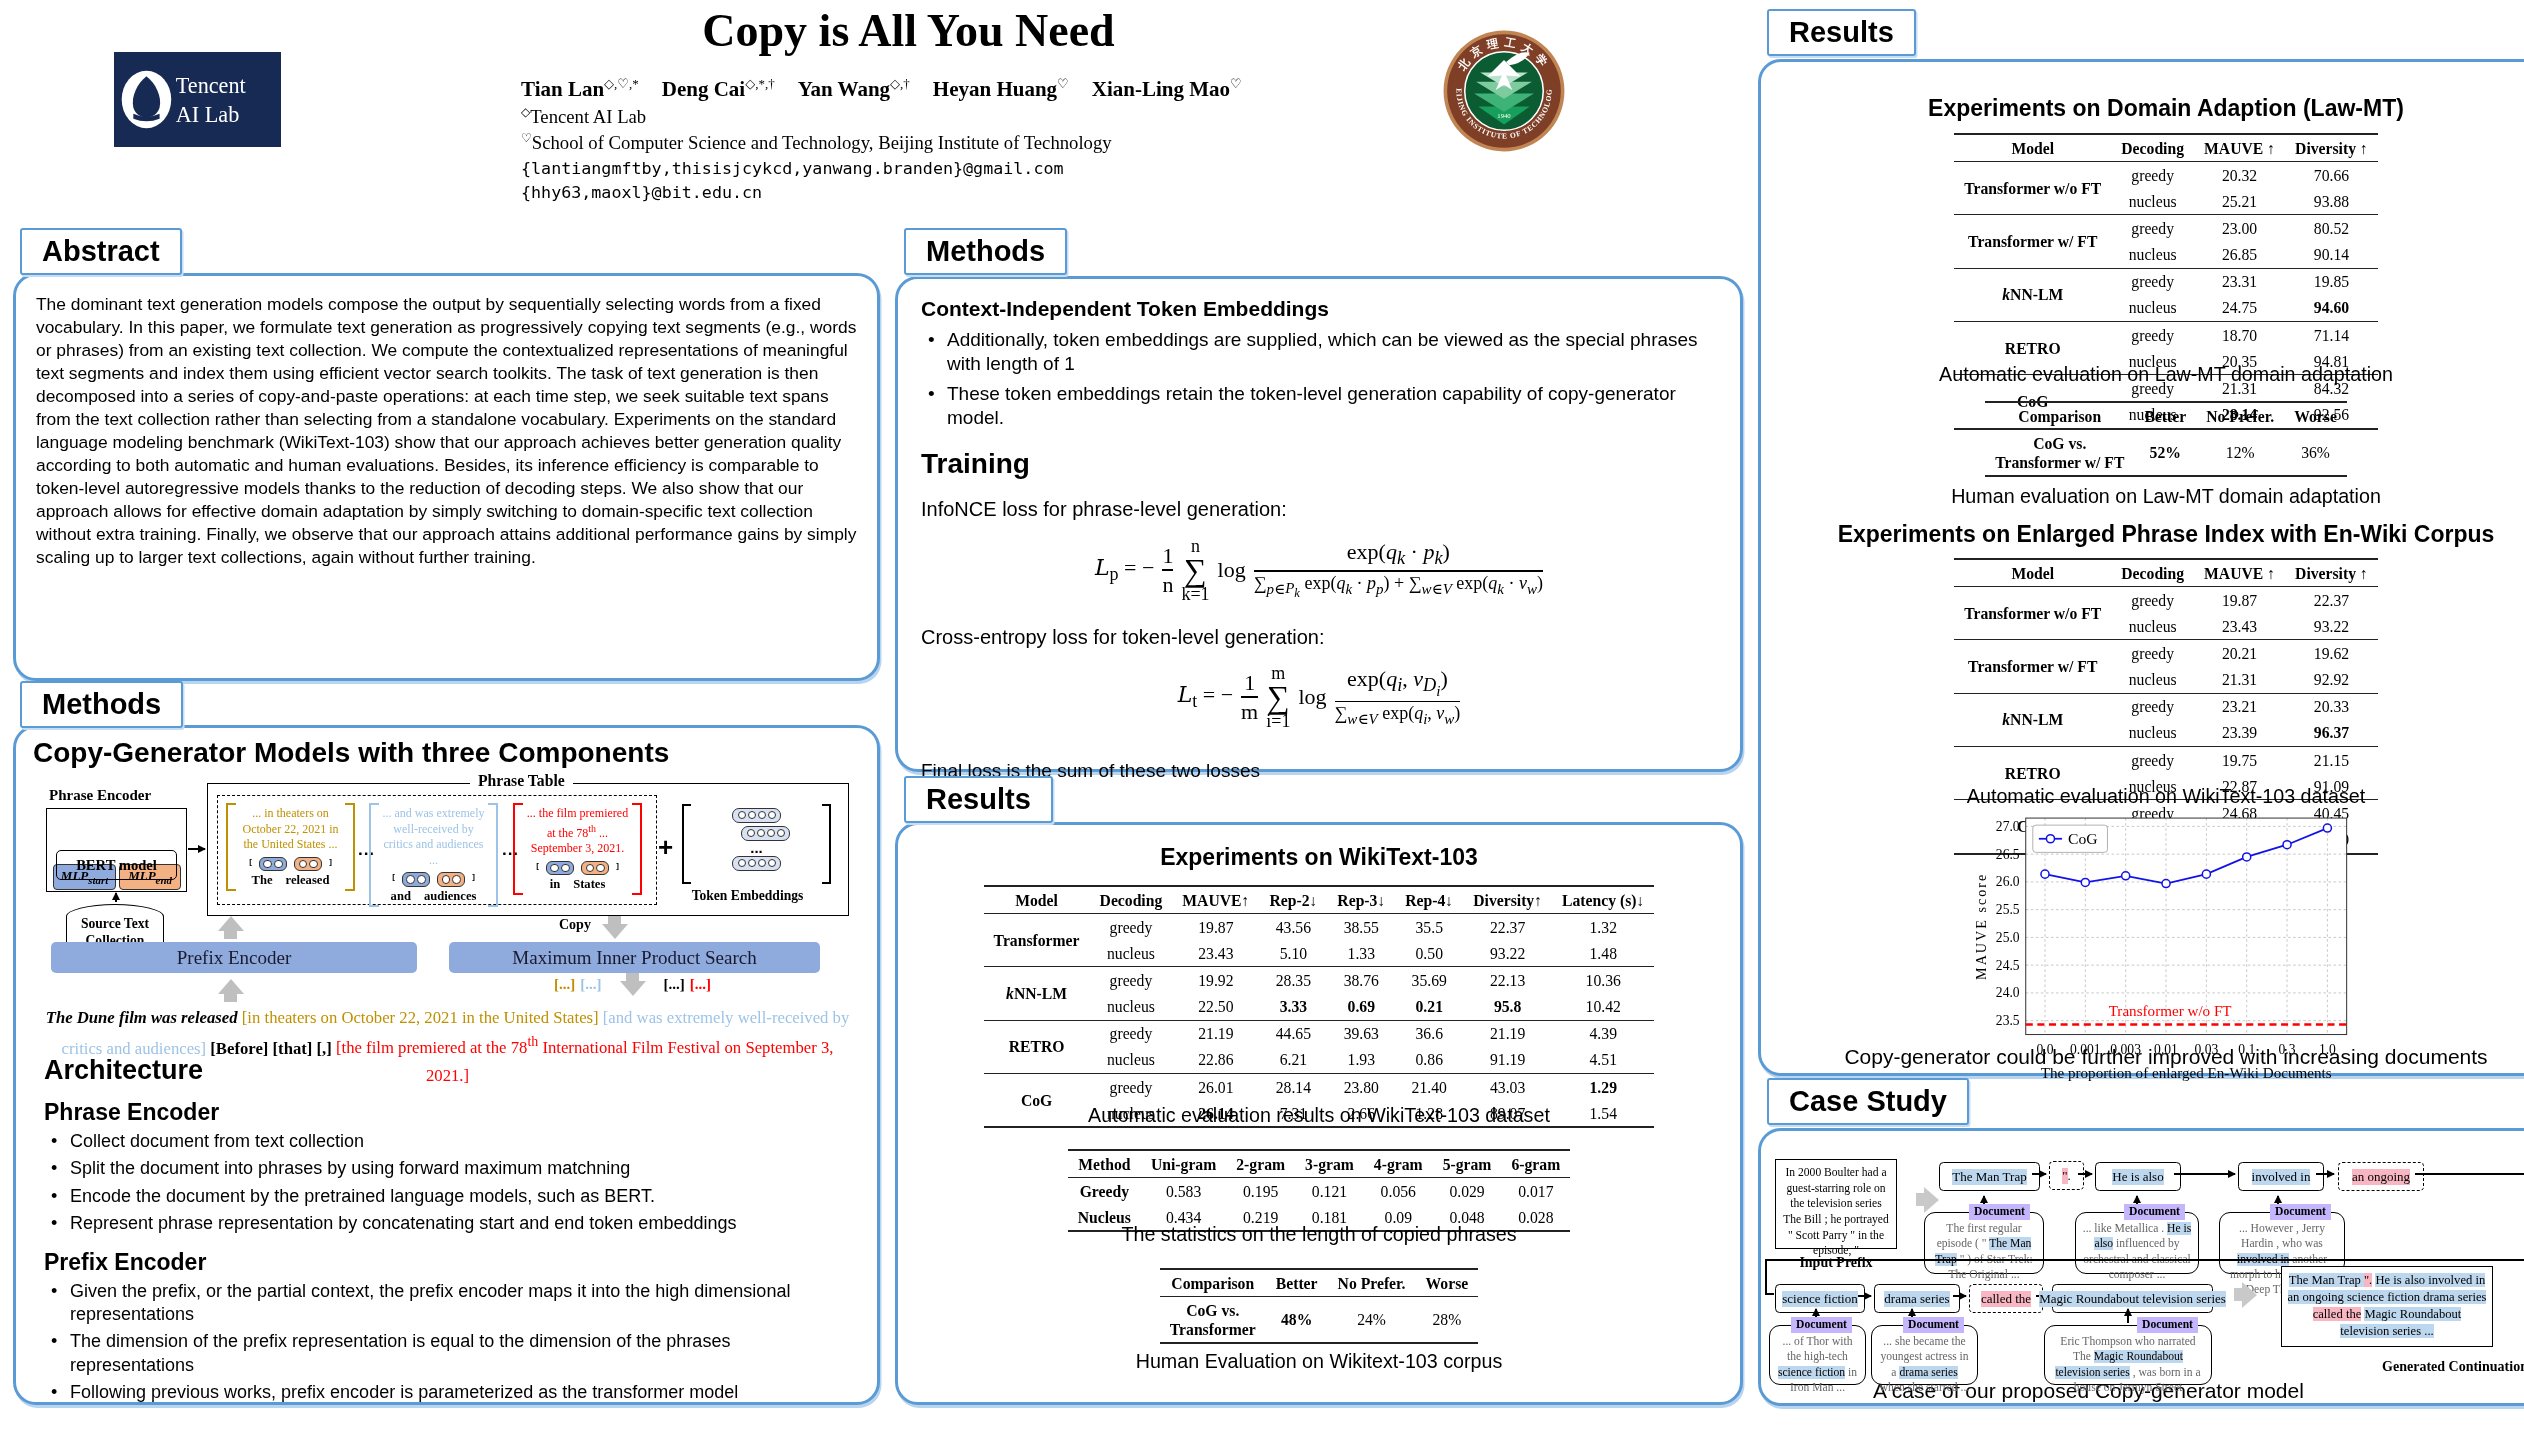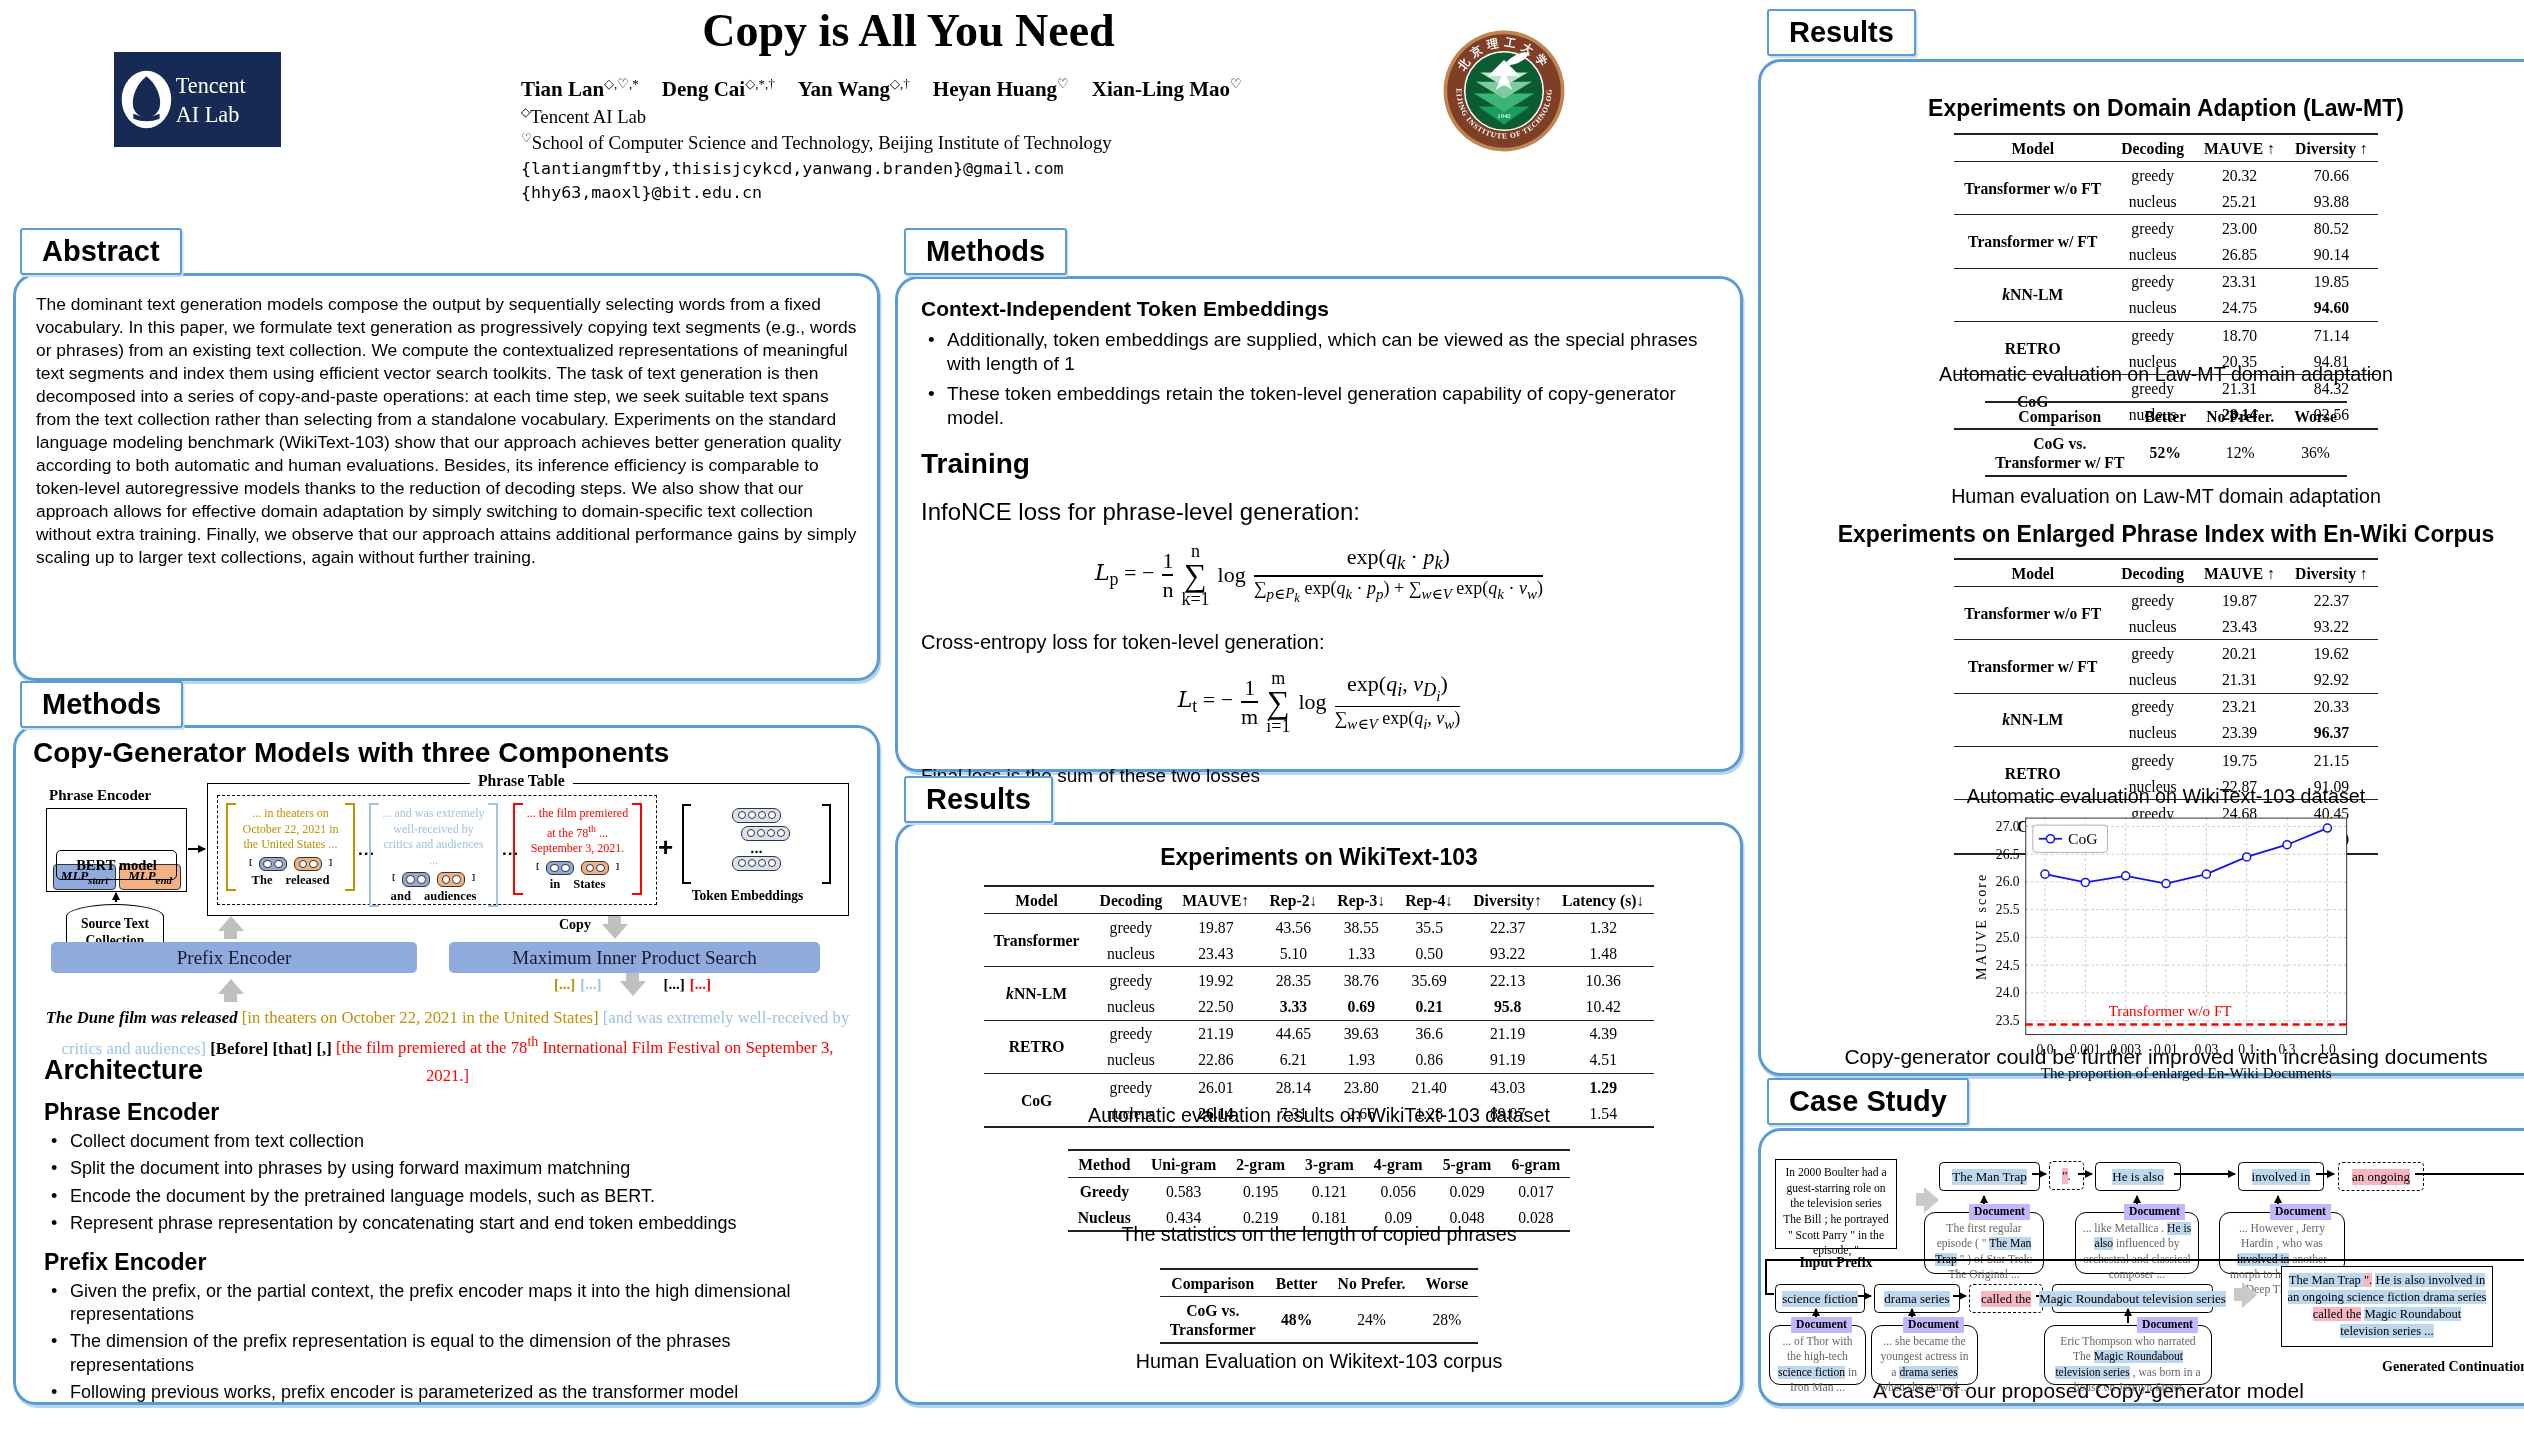--- a/index.html
+++ b/index.html
@@ -305,21 +305,21 @@
 
 <div class="tab" style="left:904px;top:228px;">Methods</div>
 <div class="sbox" style="left:895px;top:276px;width:842px;height:490px;">
   <div style="position:relative;width:100%;height:100%;padding:18px 23px;box-sizing:border-box;">
     <div class="h-inline">Context-Independent Token Embeddings</div>
     <ul class="blist mm-text" style="margin-top:7px;">
         <li>Additionally, token embeddings are supplied, which can be viewed as the special phrases with length of 1</li>
         <li>These token embeddings retain the token-level generation capability of copy-generator model.</li>
       </ul>
     <div class="h-big" style="margin-top:18px;">Training</div>
-    <div class="mm-text" style="margin-top:17px;font-size:24px;">InfoNCE loss for phrase-level generation:</div>
+    <div class="mm-text" style="margin-top:17px;font-size:20px;">InfoNCE loss for phrase-level generation:</div>
     <div class="formula" style="margin-top:15px;">
       <span><span class="cal">L</span><sub class="fr-small">p</sub> = −</span>
       <span class="frac">
           <span>1</span>
           <span class="bar"></span>
           <span>n</span>
         </span>
       <span class="bsum">
           <span class="fr-small">n</span>
           <span class="ssym">∑</span>

